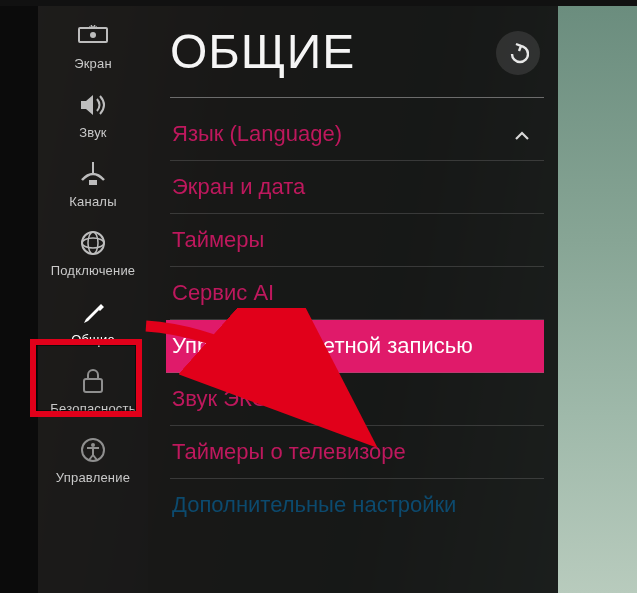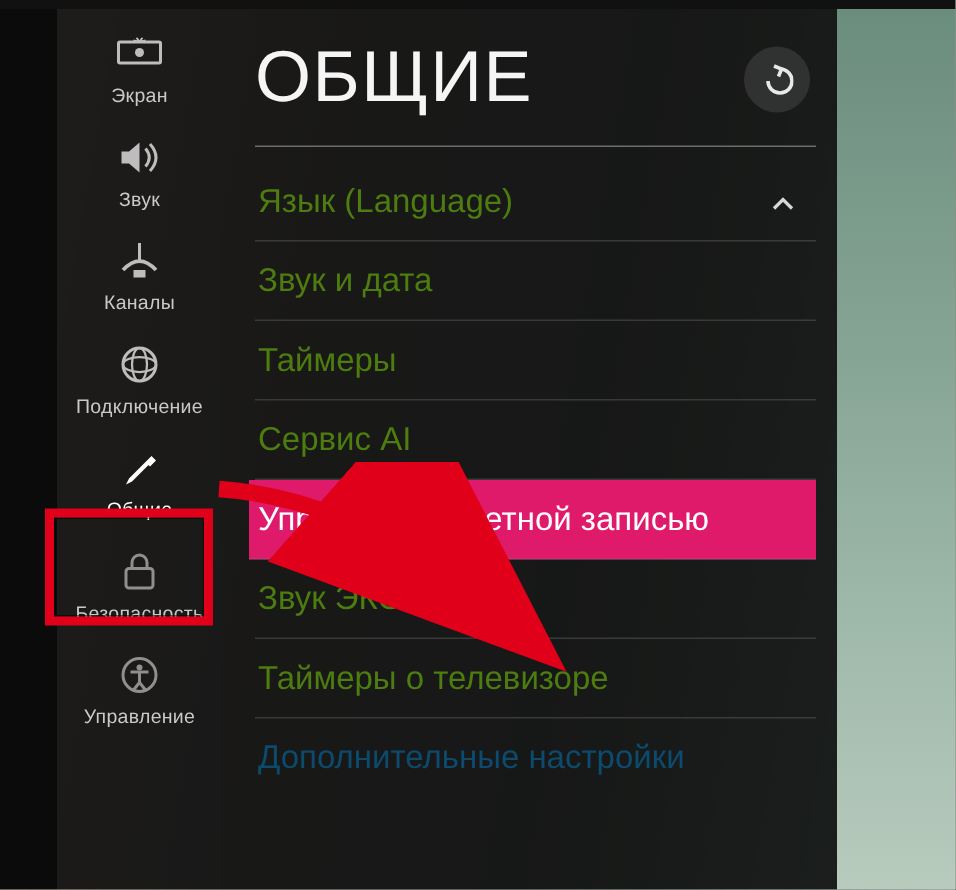--- a/index.html
+++ b/index.html
@@ -75,21 +75,21 @@
     width:44px; height:44px; border-radius:50%;
     background: rgba(70,70,70,0.55);
     display:flex; align-items:center; justify-content:center;
     margin-top:-16px;
   }
   .divider { height:1px; background:#6c6c6c; margin-right:14px; margin-bottom:10px; }
 
   .menu { display:flex; flex-direction:column; }
   .menu-item {
     font-size: 22px;
-    color: #4d7c0f;
+    color: #be185d;
     padding: 13px 12px 13px 2px;
     border-bottom: 1px solid rgba(120,120,120,0.35);
     cursor: pointer;
     display:flex; align-items:center; justify-content:space-between;
     margin-right:14px;
   }
   .menu-item:last-child { border-bottom:none; color:#0c4a6e; }
   .menu-item.selected {
     background: #e01a6a;
     color: #fff;
@@ -205,21 +205,21 @@
     <div class="menu">
       <div class="menu-item">
         <span>Язык (Language)</span>
         <span class="chev">
           <svg width="16" height="10" viewBox="0 0 16 10">
               <path d="M2 8 l6 -6 6 6" fill="none" stroke="#d7d7d7" stroke-width="2.2"></path>
             </svg>
         </span>
       </div>
       <div class="menu-item">
-        <span>Звук и дата</span>
+        <span>Экран и дата</span>
       </div>
       <div class="menu-item">
         <span>Таймеры</span>
       </div>
       <div class="menu-item">
         <span>Сервис AI</span>
       </div>
       <div class="menu-item selected">
         <span>Управление учетной записью</span>
       </div>

